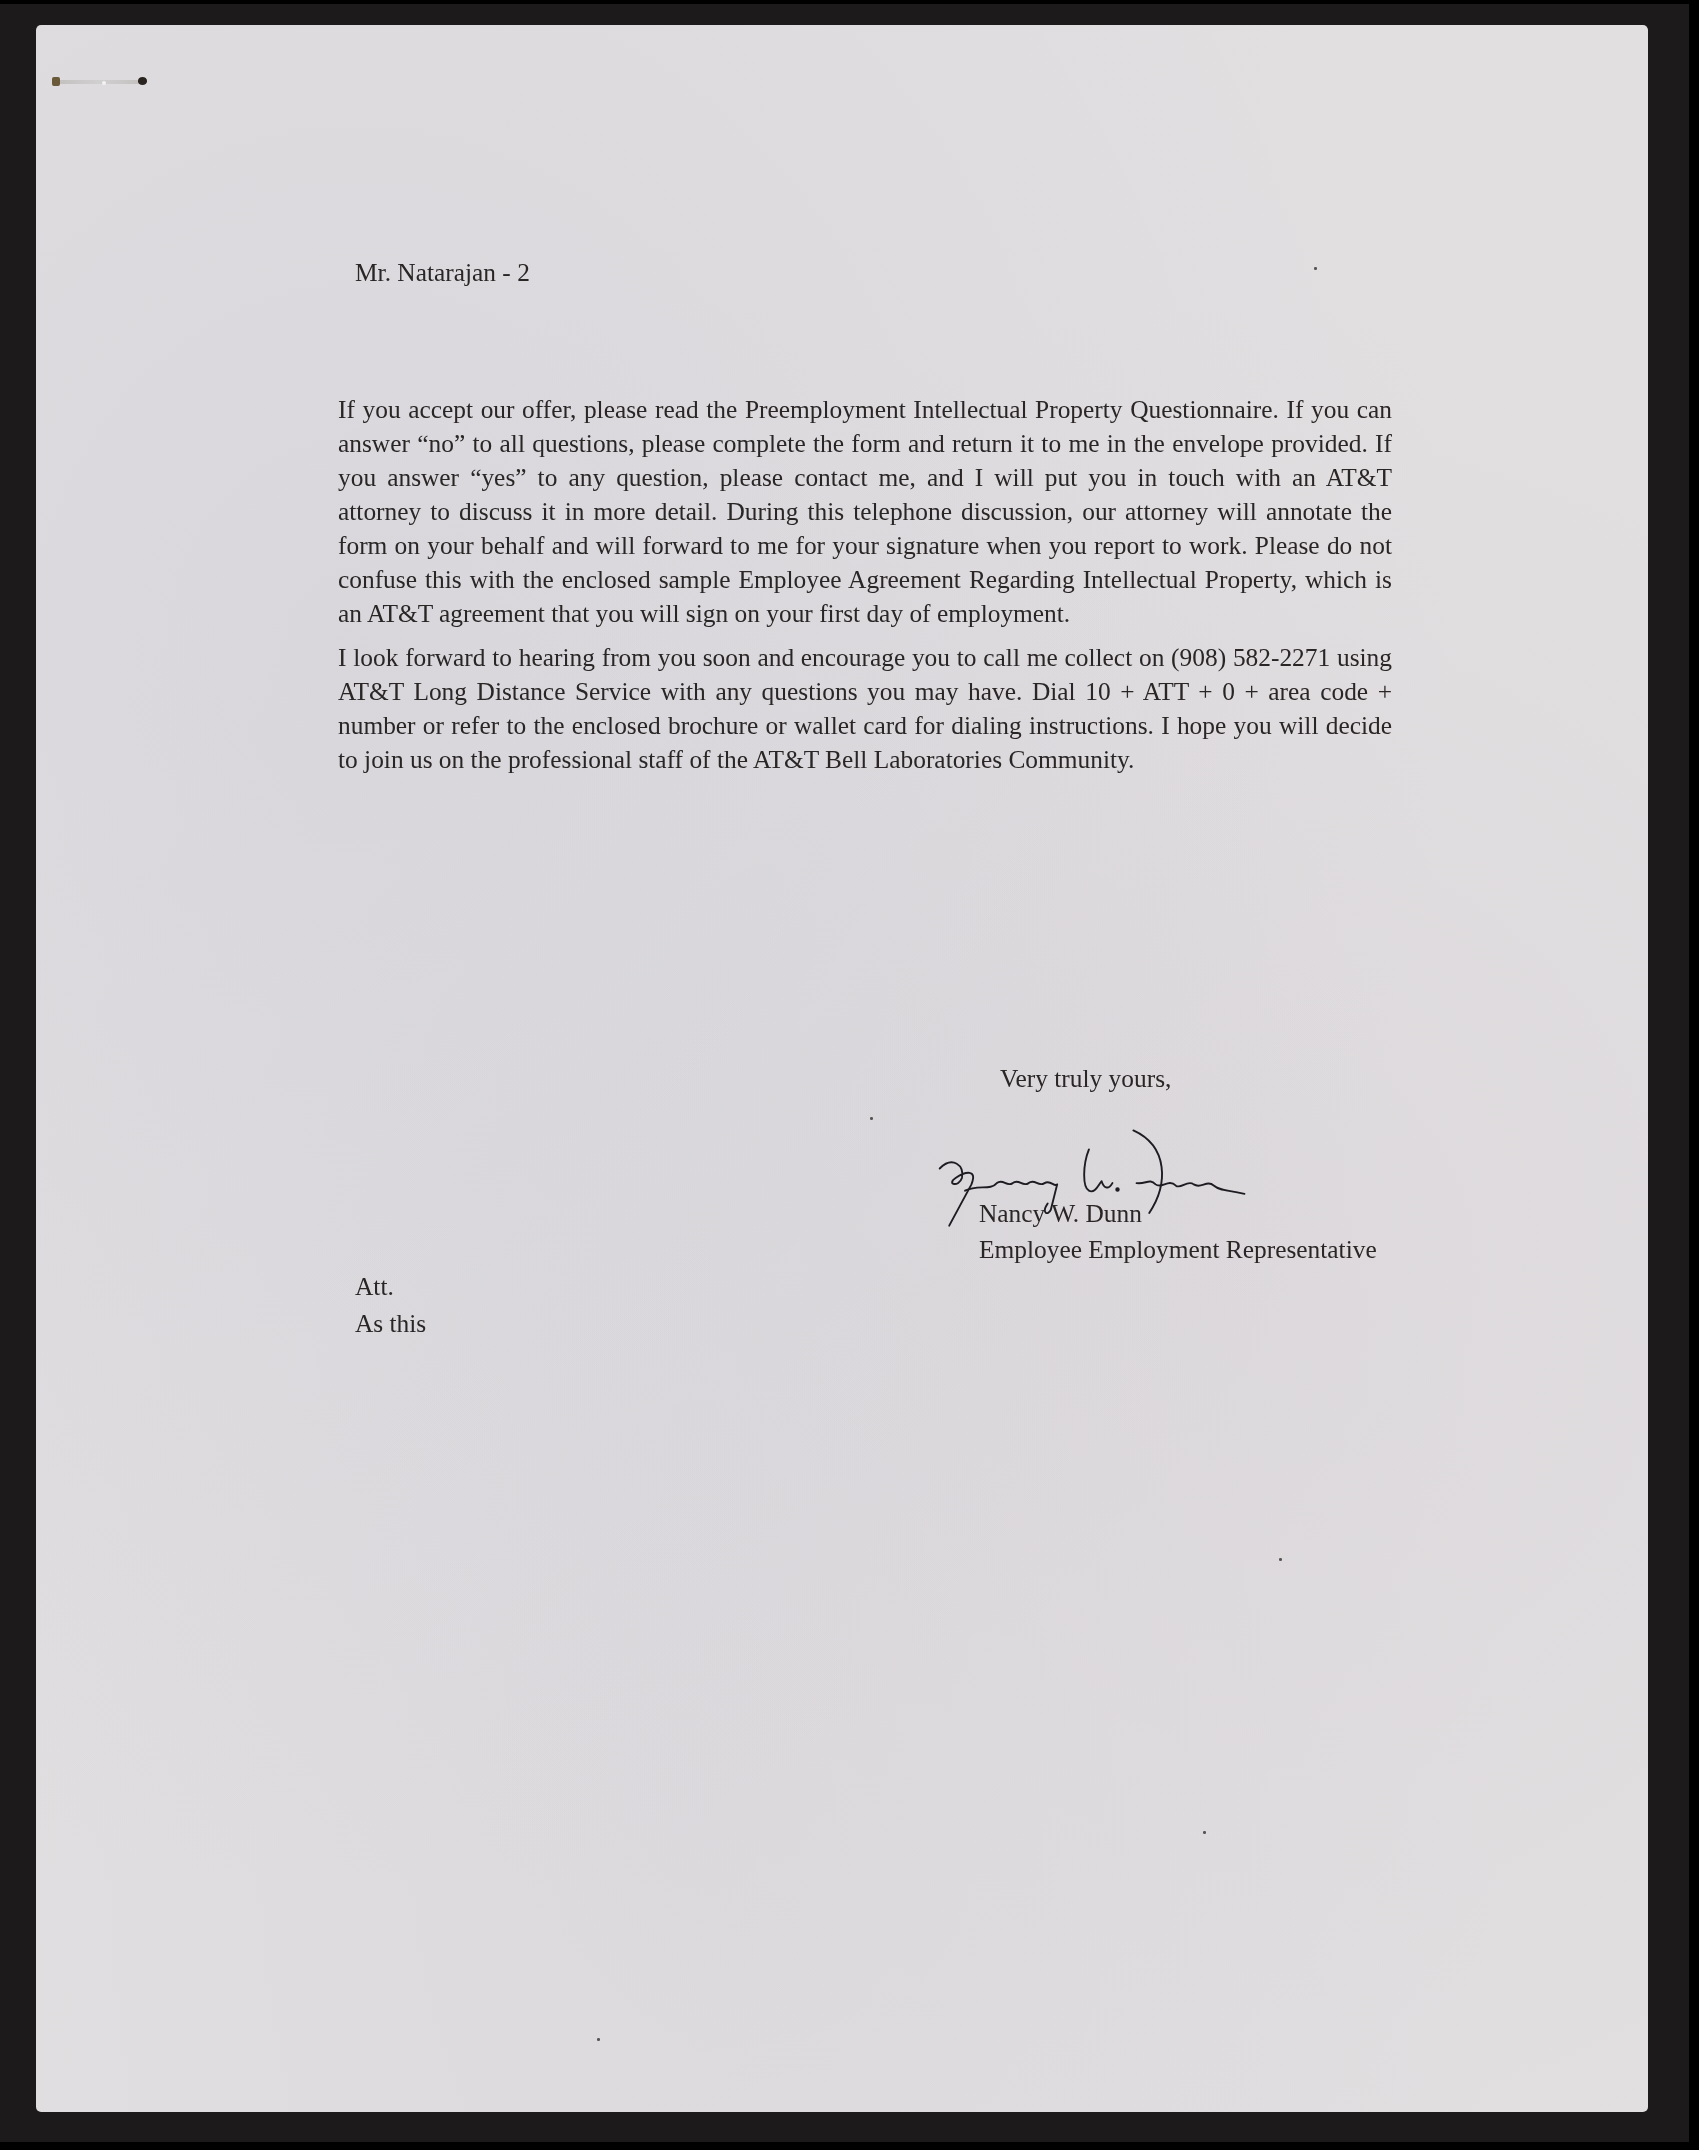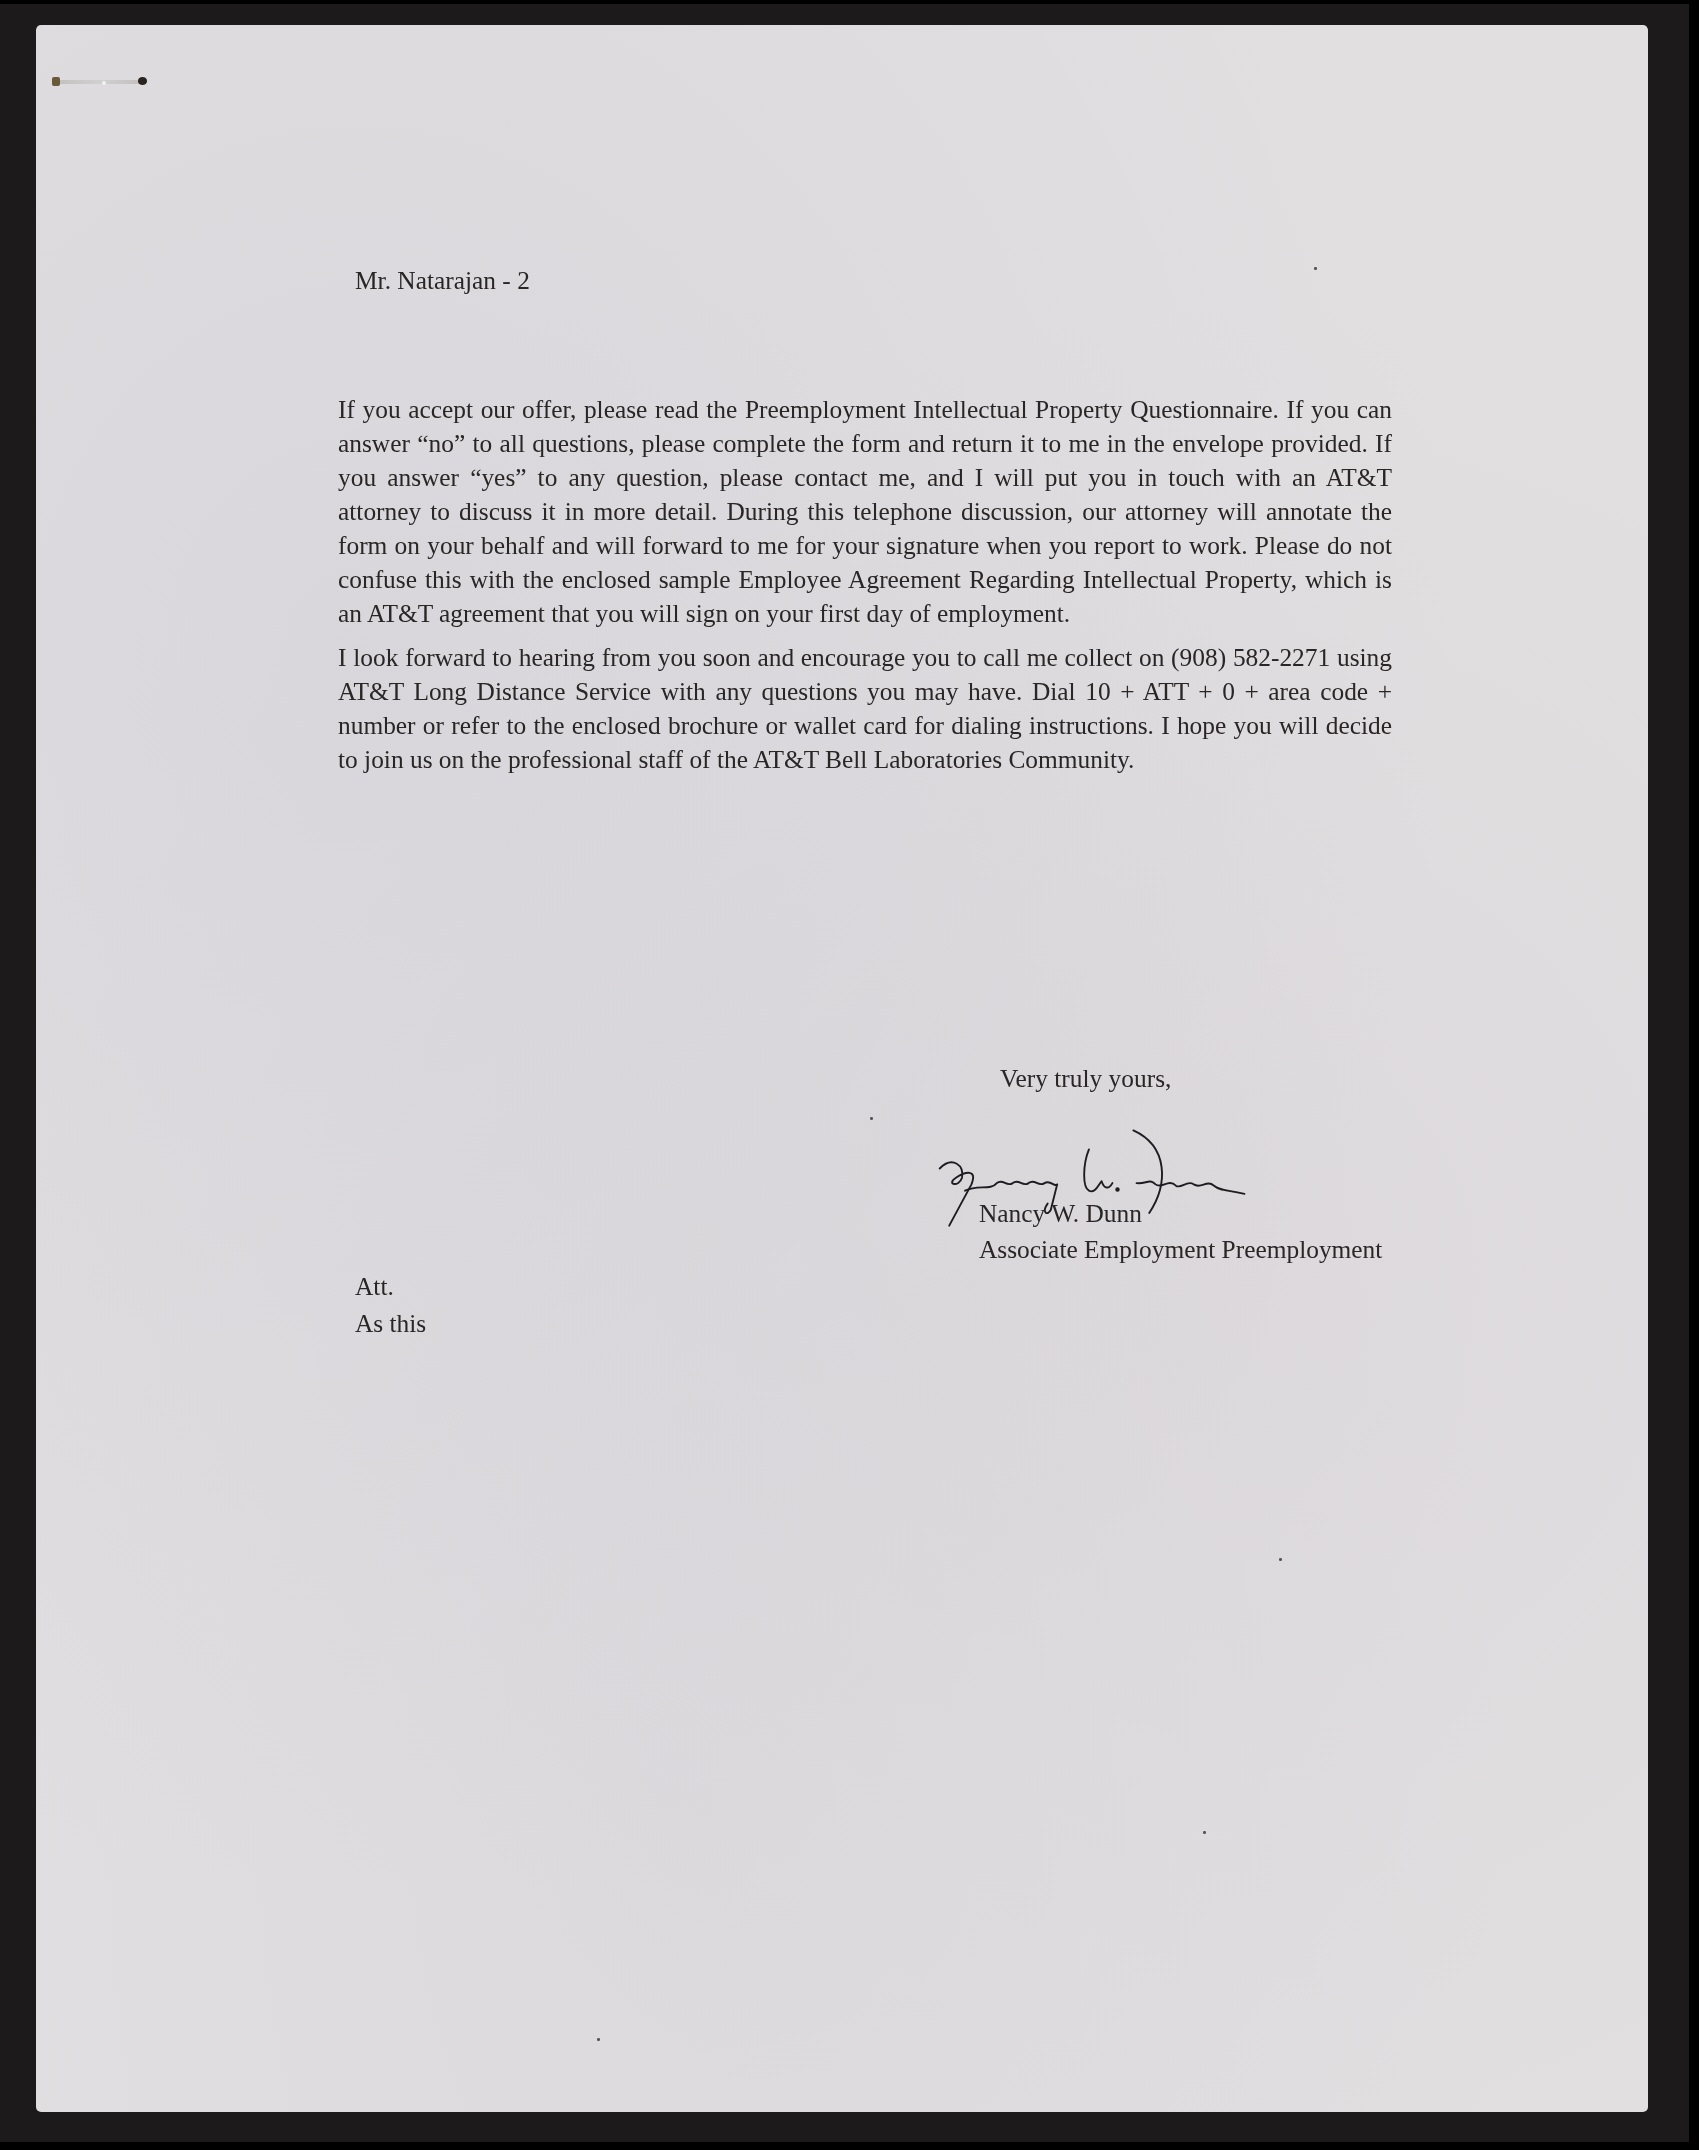--- a/index.html
+++ b/index.html
@@ -39,21 +39,21 @@
     position: absolute; left: 58px; top: 80px; width: 83px; height: 3.8px;
     background: linear-gradient(90deg, rgba(170,165,160,0.5), rgba(200,200,200,0.6), rgba(170,165,160,0.5));
     border-radius: 1.9px;
   }
   .text {
     color: #2a2626;
     font-size: 25.4px;
     line-height: 34px;
   }
   .header-line {
-    position: absolute; left: 355px; top: 255px; margin-top: 8px;
+    position: absolute; left: 355px; top: 255px;
   }
   .body-block {
     position: absolute; left: 338px; top: 392px; width: 1054px;
   }
   .para {
     margin: 0 0 9.5px 0;
     text-align: justify;
     text-align-last: left;
   }
   .closing {
@@ -99,21 +99,21 @@
   <path d="M20 95 C 40 75, 60 90, 55 110 C 50 125, 30 120, 45 110 C 60 100, 80 95, 70 120 L 35 185"></path>
   <path d="M60 130 C 80 120, 100 130, 110 118 C 120 110, 125 125, 135 118 C 145 110, 150 125, 160 118 C 170 110, 175 125, 185 118 C 195 112, 200 125, 205 120 L 195 160 C 190 170, 180 165, 190 150"></path>
   <path d="M255 65 C 245 90, 245 125, 255 130 C 265 135, 270 120, 275 115 C 278 125, 285 130, 292 118"></path>
   <circle cx="300" cy="128" r="2" fill="#1e1c22"></circle>
   <path d="M325 35 C 380 60, 380 120, 350 165"></path>
   <path d="M330 118 C 345 120, 350 110, 360 120 C 370 128, 380 110, 392 122 C 400 128, 410 112, 420 120 C 432 128, 440 112, 452 122 C 462 130, 470 128, 500 135"></path>
 </svg>
 
 <div class="text signer">
   <div>Nancy W. Dunn</div>
-  <div>Associate Employment Preemployment</div>
+  <div>Employee Employment Representative</div>
 </div>
 
 <div class="text attach">
   <div>Att.</div>
   <div>As this</div>
 </div>
 
 <div class="speck" style="left:870px;top:1117px;"></div>
 <div class="speck" style="left:1279px;top:1558px;"></div>
 <div class="speck" style="left:1203px;top:1831px;"></div>

